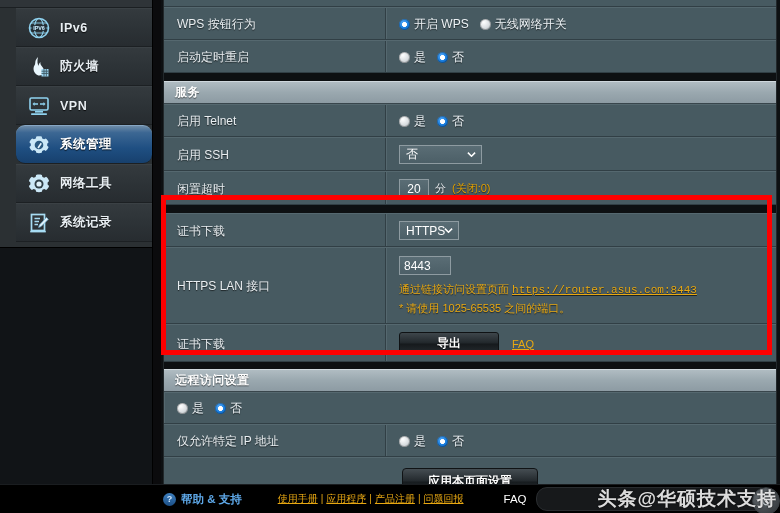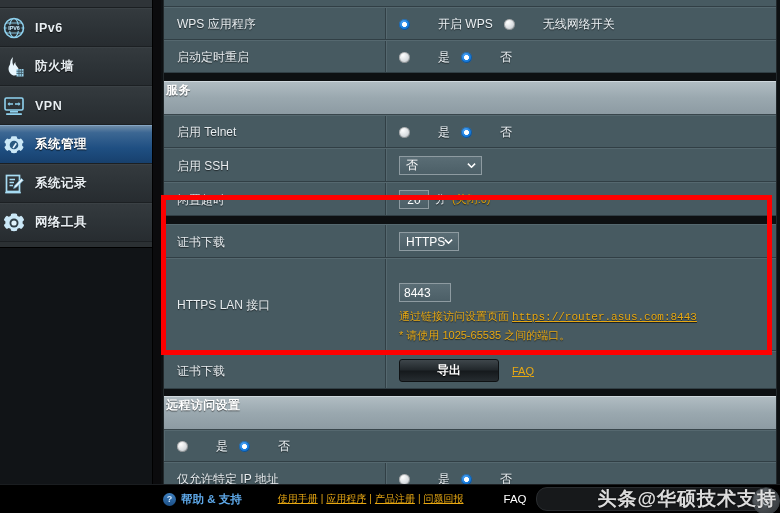--- a/index.html
+++ b/index.html
@@ -36,29 +36,32 @@
   .sb-topstrip {
     height: 7px;
     background: #2f3438;
     border-bottom: 1px solid #1b1f22;
   }
   .sb-item {
     position: relative;
     height: 39px;
     display: flex;
     align-items: center;
+    padding-left: 9px;
     box-sizing: border-box;
     border-bottom: 1px solid #1c2023;
     border-top: 1px solid #3b4145;
     background: linear-gradient(to bottom, #343a3e 0%, #2d3337 50%, #272c30 100%);
     cursor: pointer;
+    margin-left: 16px;
   }
   .sb-item.active {
     background: linear-gradient(to bottom, #6d8ba8 0%, #3c6793 18%, #1f4f82 60%, #17406d 100%);
     border-top: 1px solid #86a6c4;
+    border-radius: 9px;
   }
   .sb-icon {
     width: 28px; height: 28px;
     flex: 0 0 28px;
     display: flex; align-items: center; justify-content: center;
     margin-right: 7px;
   }
   .sb-label {
     color: #e8eef2;
     font-size: 12.5px;
@@ -88,26 +91,27 @@
     position: absolute;
     left: 2px; top: 0;
     width: 614px;
     background: #475a61;
     border-left: 1px solid #22282b;
     border-right: 1px solid #22282b;
     box-sizing: border-box;
   }
 
   .sect-head {
-    height: 34px;
+    height: 23px;
     background: linear-gradient(to bottom, #b0bcc2 0%, #9aa8af 50%, #8d9ba3 100%);
     border-top: 1px solid #cfd8dd;
     border-bottom: 1px solid #39464c;
     display: flex;
-    padding-left: 2px;
+    align-items: center;
+    padding-left: 11px;
     box-sizing: border-box;
   }
   .sect-head span {
     color: #ffffff;
     font-weight: bold;
     font-size: 12px;
     text-shadow: 0 1px 1px rgba(0,0,0,.55);
     letter-spacing: .4px;
   }
 
@@ -141,21 +145,20 @@
     border-left: 1px solid #55686f;
   }
 
   
   .radiogrp { display: flex; align-items: center; }
   .radio {
     display: inline-flex;
     align-items: center;
     margin-right: 11px;
     cursor: pointer;
-    gap: 24px;
   }
   .dot {
     width: 11px; height: 11px;
     border-radius: 50%;
     margin-right: 4px;
     background: radial-gradient(circle at 35% 30%, #ffffff 0%, #d9dde0 55%, #9aa3a8 100%);
     box-shadow: inset 0 0 0 1px rgba(0,0,0,.25);
   }
   .dot.on {
     background:
@@ -429,52 +432,52 @@
           <circle cx="12" cy="12" r="4.3" fill="#2b5a80"></circle>
           <path d="M10.4 14.6 L13.6 9.8 L14.9 10.8 L11.7 15.6 Z" fill="#e7f5fd"></path>
         </svg>
       </span>
       <span class="sb-label">系统管理</span>
     </div>
 
     <div class="sb-item">
       <span class="sb-icon">
         <svg class="icon-svg" width="24" height="24" viewBox="0 0 24 24">
-          <rect x="4.5" y="3.5" width="13" height="16" fill="none" stroke="#a7dcf3" stroke-width="1.7"></rect>
-          <path d="M7.5 7.5 H13 M7.5 10.5 H12 M7.5 13.5 H11" stroke="#a7dcf3" stroke-width="1.3"></path>
-          <path d="M19.5 6.5 L21.3 8.3 L14 15.6 L11.6 16.4 L12.4 14 Z" fill="#e8f6fd" stroke="#6fb5d8" stroke-width=".7"></path>
-          <rect x="3.2" y="19.8" width="15.6" height="1.6" fill="#a7dcf3"></rect>
-        </svg>
-      </span>
-      <span class="sb-label">系统记录</span>
-    </div>
-
-    <div class="sb-item">
-      <span class="sb-icon">
-        <svg class="icon-svg" width="24" height="24" viewBox="0 0 24 24">
           <g fill="#cbe8f7">
             <path d="M12 2.6 c-1 0-2 .15-2.9 .45 l-.5 2 -1.9 .8 -1.8-1 c-1.4 1.05-2.45 2.5-3 4.1 l1.5 1.45 v2.1 l-1.5 1.45 c .55 1.6 1.6 3.05 3 4.1 l1.8-1 1.9 .8 .5 2 c .9 .3 1.9 .45 2.9 .45 s2-.15 2.9-.45 l.5-2 1.9-.8 1.8 1 c1.4-1.05 2.45-2.5 3-4.1 l-1.5-1.45 v-2.1 l1.5-1.45 c-.55-1.6-1.6-3.05-3-4.1 l-1.8 1 -1.9-.8 -.5-2 c-.9-.3-1.9-.45-2.9-.45 z"></path>
           </g>
           <circle cx="12" cy="12" r="4.5" fill="#2f3f47"></circle>
           <circle cx="12" cy="12" r="2.6" fill="#dff2fb"></circle>
         </svg>
       </span>
       <span class="sb-label">网络工具</span>
     </div>
 
+    <div class="sb-item">
+      <span class="sb-icon">
+        <svg class="icon-svg" width="24" height="24" viewBox="0 0 24 24">
+          <rect x="4.5" y="3.5" width="13" height="16" fill="none" stroke="#a7dcf3" stroke-width="1.7"></rect>
+          <path d="M7.5 7.5 H13 M7.5 10.5 H12 M7.5 13.5 H11" stroke="#a7dcf3" stroke-width="1.3"></path>
+          <path d="M19.5 6.5 L21.3 8.3 L14 15.6 L11.6 16.4 L12.4 14 Z" fill="#e8f6fd" stroke="#6fb5d8" stroke-width=".7"></path>
+          <rect x="3.2" y="19.8" width="15.6" height="1.6" fill="#a7dcf3"></rect>
+        </svg>
+      </span>
+      <span class="sb-label">系统记录</span>
+    </div>
+
     <div class="sb-bottom"></div>
   </div>
 
   <div class="main">
     <div class="panel">
 
       <div style="height:6px;background:#475a61;border-bottom:1px solid #313f45;"></div>
 
       <div class="row">
-        <div class="lab">WPS 应用程序</div>
+        <div class="lab">WPS 按钮行为</div>
         <div class="val">
           <div class="radiogrp">
             <label class="radio">
               <span class="dot on"></span>
               <span class="rl">开启 WPS</span>
             </label>
             <label class="radio">
               <span class="dot"></span>
               <span class="rl">无线网络开关</span>
             </label>
@@ -551,21 +554,21 @@
             <span>HTTPS</span>
             <svg class="chev" viewBox="0 0 10 6">
               <path d="M1 1 L5 5 L9 1" fill="none" stroke="#ffffff" stroke-width="1.7"></path>
             </svg>
           </div>
         </div>
       </div>
 
       <div class="row" style="min-height:66px;">
         <div class="lab">HTTPS LAN 接口</div>
-        <div class="val" style="flex-direction:column;align-items:flex-start;padding-top:24px;">
+        <div class="val" style="flex-direction:column;align-items:flex-start;padding-top:8px;">
           <input class="tin w55" value="8443" style="">
           <div class="notes" style="margin-top:5px;">
             <div class="note">
               <span>通过链接访问设置页面</span>
               <a>https://router.asus.com:8443</a>
             </div>
             <div class="note">* 请使用 1025-65535 之间的端口。</div>
           </div>
         </div>
       </div>

